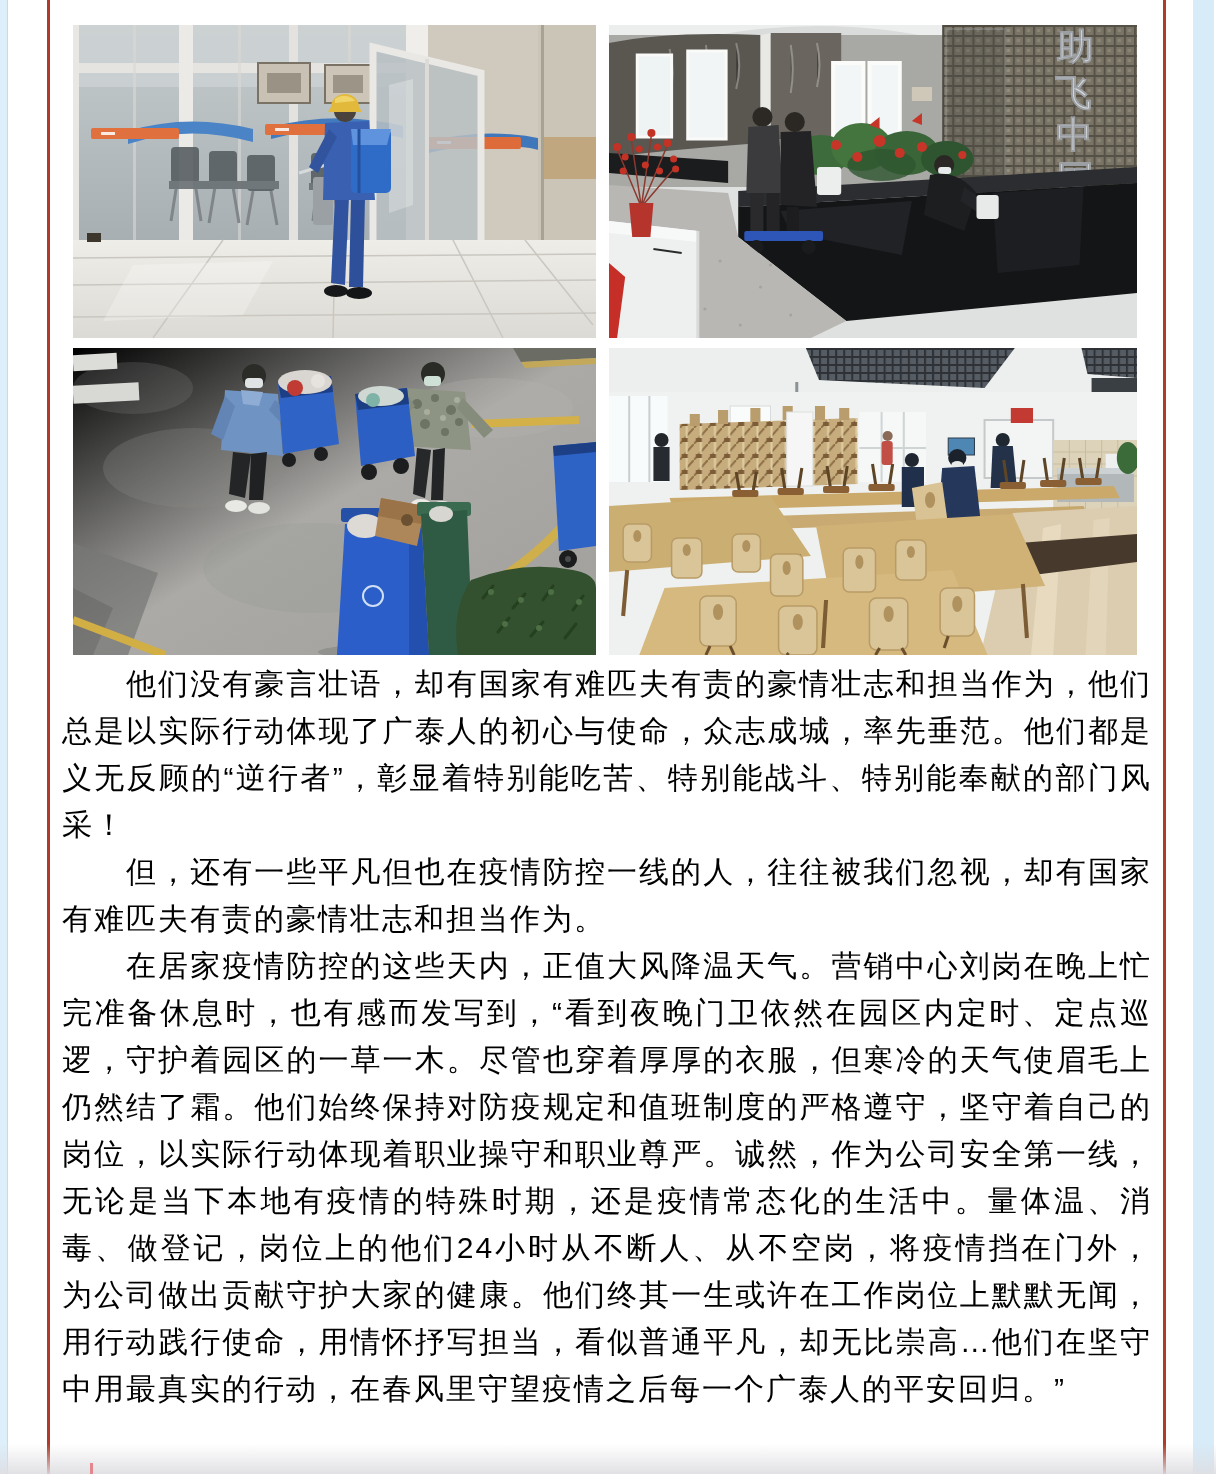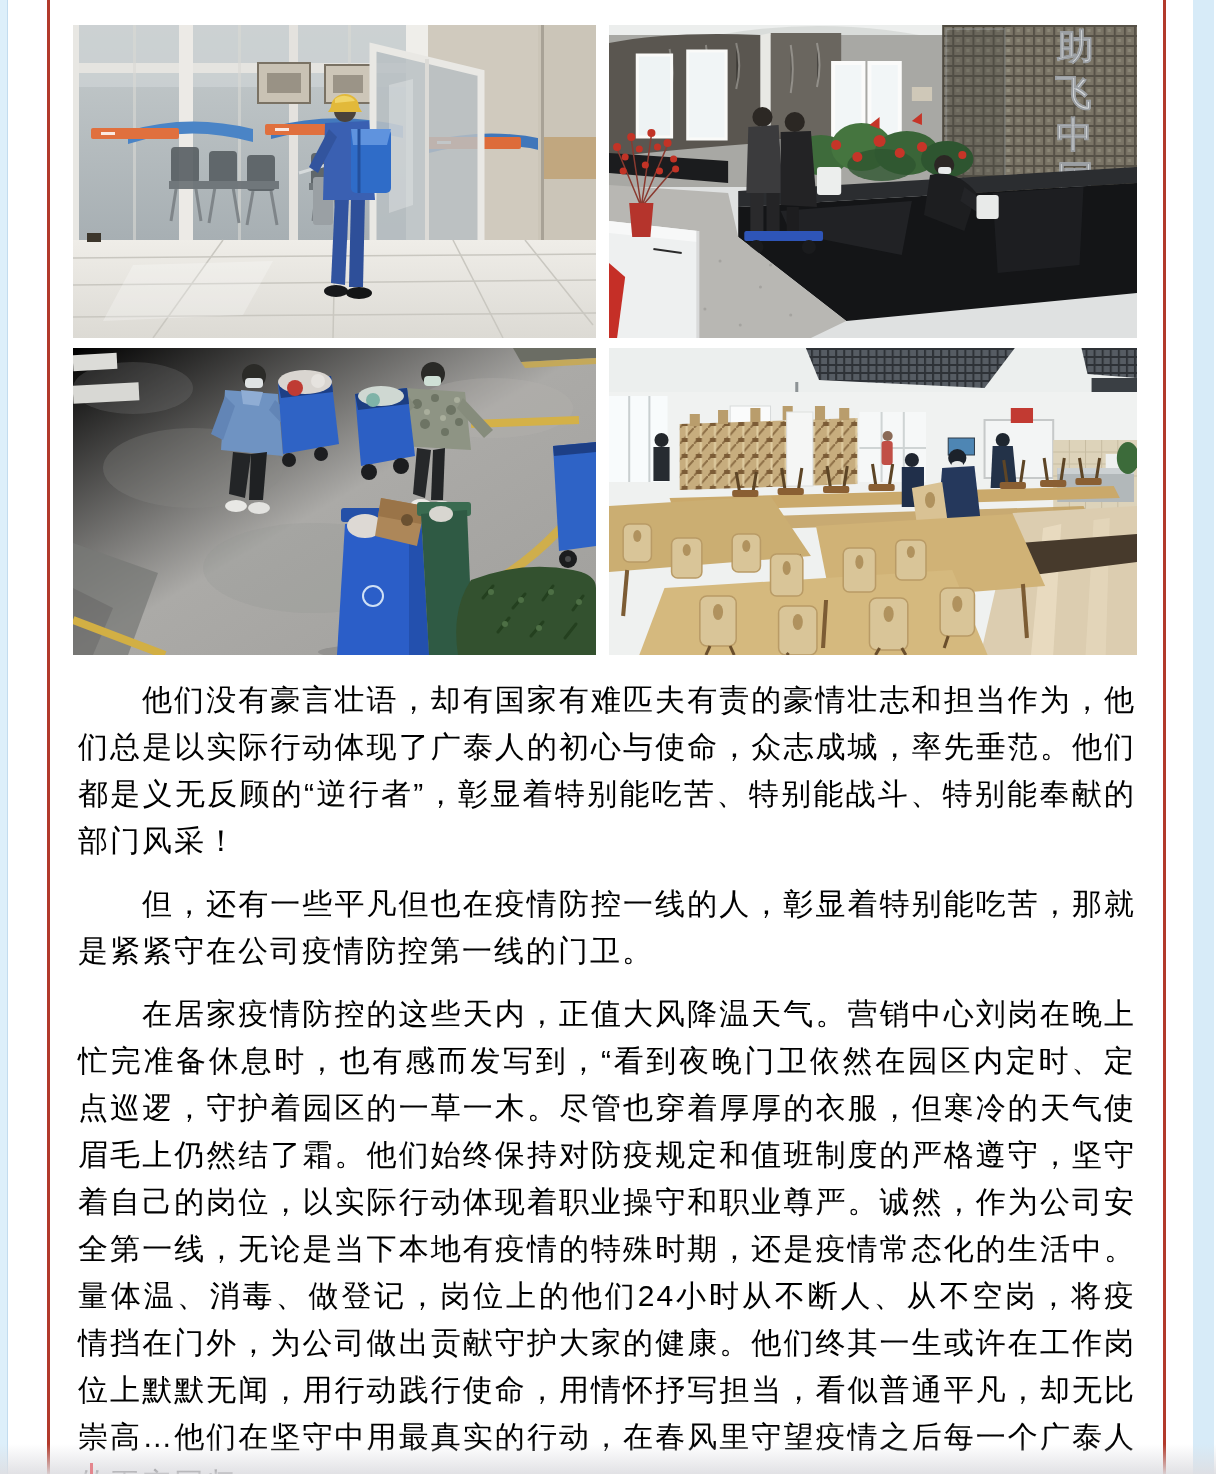--- a/index.html
+++ b/index.html
@@ -14,21 +14,21 @@
   .redline.right{left:1163px;}
   .content{position:absolute;left:50px;top:0;width:1113px;height:100%;}
   .photo-grid{position:absolute;left:23px;top:25px;width:1064px;
         display:grid;grid-template-columns:523px 528px;grid-template-rows:313px 307px;
         gap:10px 13px;}
   .photo{margin:0;padding:0;overflow:hidden;background:#c9c9c6;}
   .photo svg{display:block;width:100%;height:100%;}
   .article{position:absolute;left:12px;top:660px;width:1090px;
         font-size:30px;line-height:47px;letter-spacing:2px;color:#000;
         text-align:justify;text-justify:inter-character;}
-  .article p{margin:16px;text-indent:64px;}
+  .article p{margin:0;text-indent:64px;}
   .bottom-fade{position:absolute;left:0;bottom:0;width:100%;height:30px;
         background:linear-gradient(to bottom,rgba(226,226,229,0),rgba(222,222,226,0.9));
         pointer-events:none;}
   .pink-tick{position:absolute;left:90px;bottom:0;width:3px;height:11px;background:#e4868e;}
 </style>
 </head>
 <body>
 
 <div class="page">
 
@@ -558,21 +558,21 @@
                 <line x1="336" y1="288" x2="332" y2="300"></line>
             </g>
           </g>
         </svg>
       </figure>
 
     </div>
 
     <div class="article">
       <p>他们没有豪言壮语，却有国家有难匹夫有责的豪情壮志和担当作为，他们总是以实际行动体现了广泰人的初心与使命，众志成城，率先垂范。他们都是义无反顾的“逆行者”，彰显着特别能吃苦、特别能战斗、特别能奉献的部门风采！</p>
-      <p>但，还有一些平凡但也在疫情防控一线的人，彰显着特别能吃苦，那就是紧紧守在公司疫情防控第一线的门卫。</p>
+      <p>但，还有一些平凡但也在疫情防控一线的人，往往被我们忽视，却有国家有难匹夫有责的豪情壮志和担当作为。</p>
       <p>在居家疫情防控的这些天内，正值大风降温天气。营销中心刘岗在晚上忙完准备休息时，也有感而发写到，“看到夜晚门卫依然在园区内定时、定点巡逻，守护着园区的一草一木。尽管也穿着厚厚的衣服，但寒冷的天气使眉毛上仍然结了霜。他们始终保持对防疫规定和值班制度的严格遵守，坚守着自己的岗位，以实际行动体现着职业操守和职业尊严。诚然，作为公司安全第一线，无论是当下本地有疫情的特殊时期，还是疫情常态化的生活中。量体温、消毒、做登记，岗位上的他们24小时从不断人、从不空岗，将疫情挡在门外，为公司做出贡献守护大家的健康。他们终其一生或许在工作岗位上默默无闻，用行动践行使命，用情怀抒写担当，看似普通平凡，却无比崇高…他们在坚守中用最真实的行动，在春风里守望疫情之后每一个广泰人的平安回归。”</p>
     </div>
 
   </div>
 
   <div class="bottom-fade"></div>
   <div class="pink-tick"></div>
 </div>
 
 </body></html>

